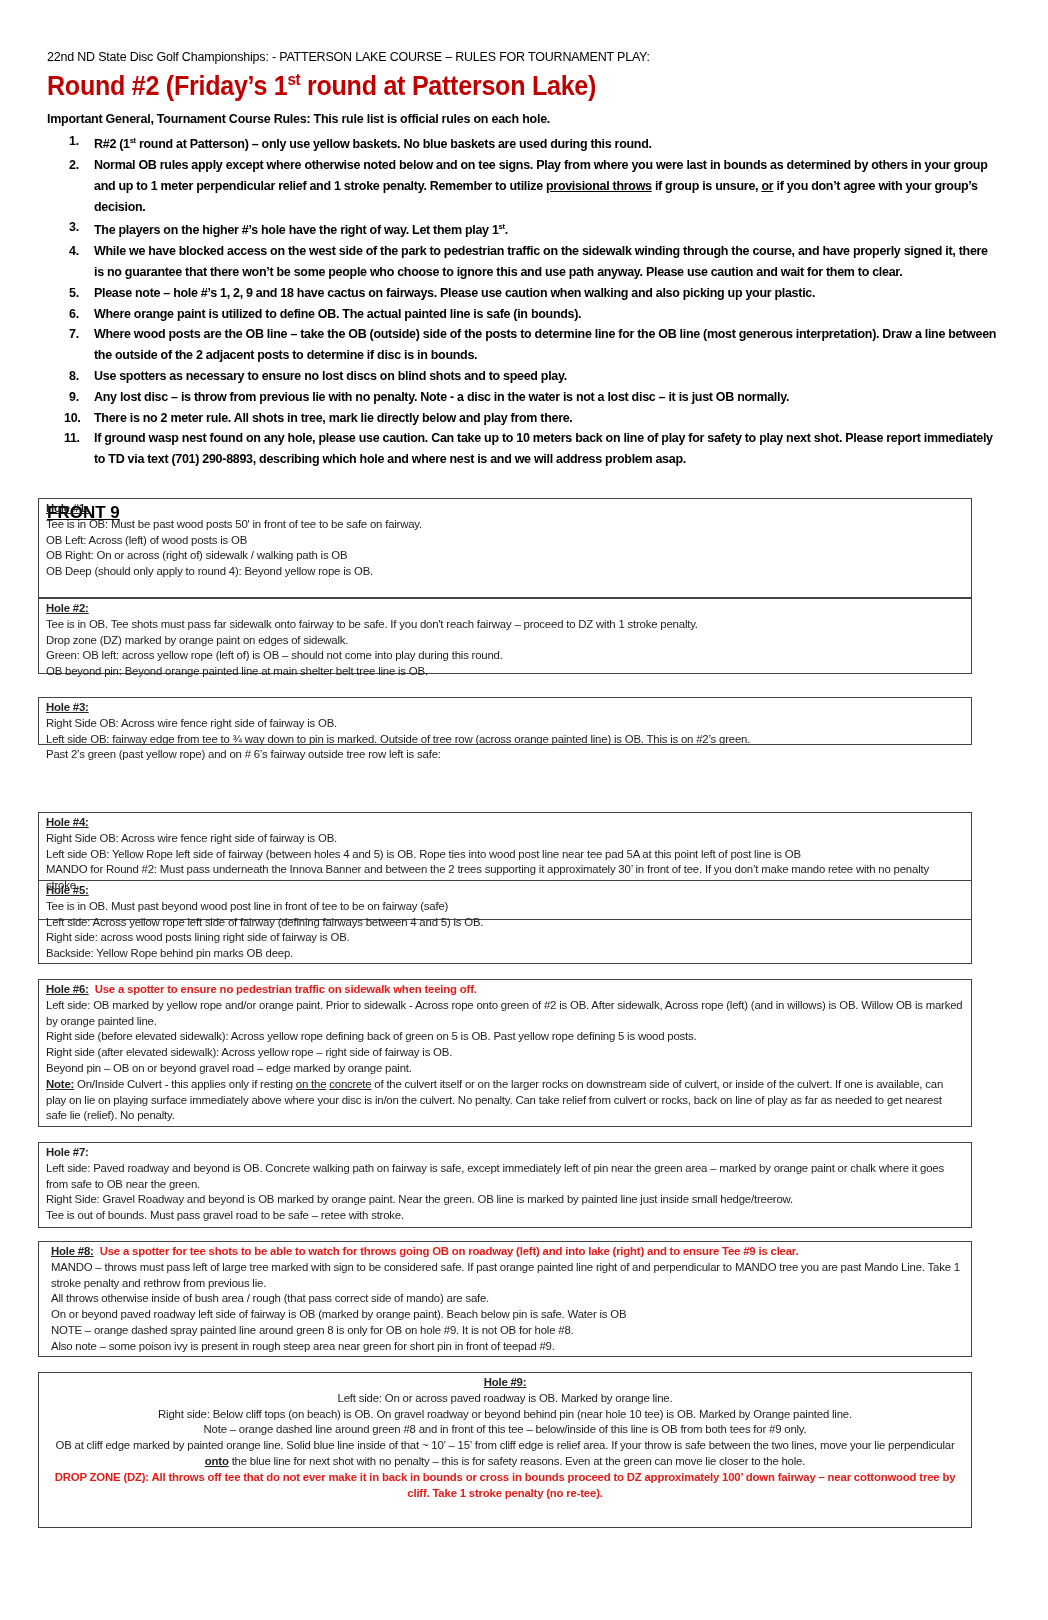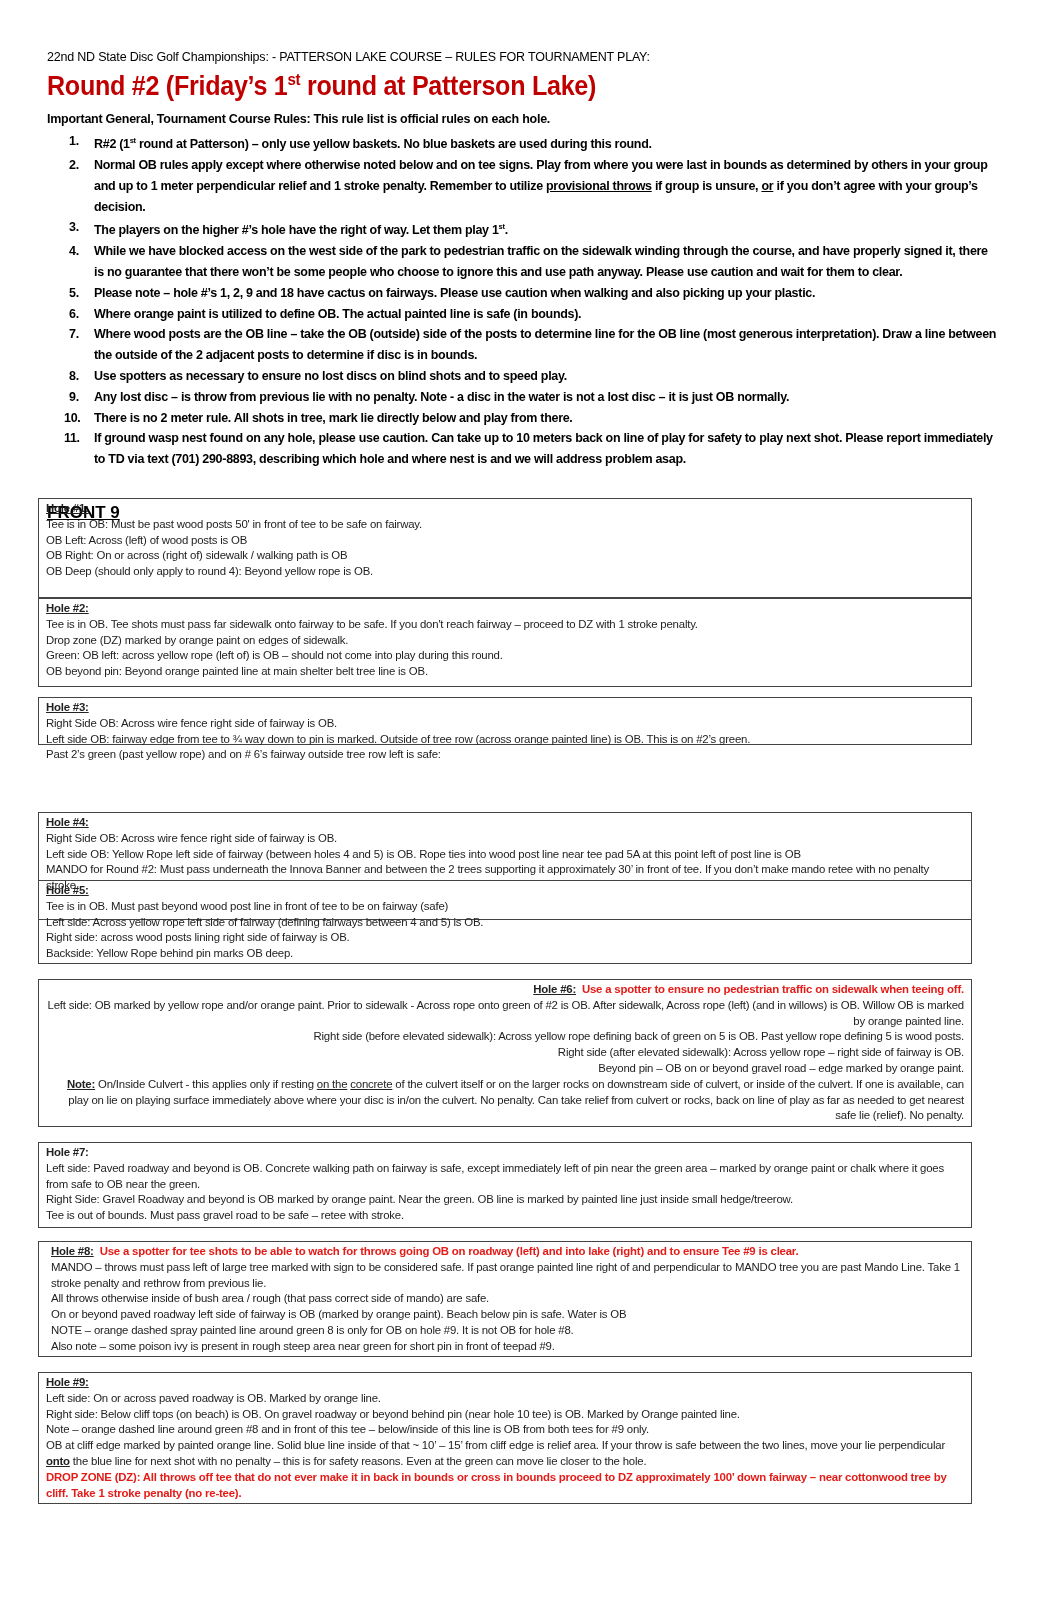--- a/index.html
+++ b/index.html
@@ -51,21 +51,21 @@
   <div class="section">FRONT 9</div>
 
   <div class="hole" style="top:498px;height:100px;">
     <div class="head"><span class="hl">Hole #1:</span></div>
     <div class="line">Tee is in OB:  Must be past wood posts 50' in front of tee to be safe on fairway.</div>
     <div class="line">OB Left:  Across (left) of wood posts is OB</div>
     <div class="line">OB Right: On or across (right of) sidewalk / walking path is OB</div>
     <div class="line">OB Deep (should only apply to round 4):  Beyond yellow rope is OB.</div>
   </div>
 
-  <div class="hole" style="top:598px;height:89px;">
+  <div class="hole" style="top:598px;height:76px;">
     <div class="head"><span class="hl">Hole #2:</span></div>
     <div class="line">Tee is in OB.  Tee shots must pass far sidewalk onto fairway to be safe.   If you don't reach fairway – proceed to DZ with 1 stroke penalty.</div>
     <div class="line">Drop zone (DZ) marked by orange paint on edges of sidewalk.</div>
     <div class="line">Green: OB left: across yellow rope (left of) is OB – should not come into play during this round.</div>
     <div class="line">OB beyond pin: Beyond orange painted line at main shelter belt tree line is OB.</div>
   </div>
 
   <div class="hole" style="top:697px;height:48px;">
     <div class="head"><span class="hl">Hole #3:</span></div>
     <div class="line">Right Side OB: Across wire fence right side of fairway is OB.</div>
@@ -81,21 +81,21 @@
   </div>
 
   <div class="hole" style="top:880px;height:84px;">
     <div class="head"><span class="hl">Hole #5:</span></div>
     <div class="line">Tee is in OB.   Must past beyond wood post line in front of tee to be on fairway (safe)</div>
     <div class="line">Left side: Across yellow rope left side of fairway (defining fairways between 4 and 5) is OB.</div>
     <div class="line">Right side:  across wood posts lining right side of fairway is OB.</div>
     <div class="line">Backside:  Yellow Rope behind pin marks OB deep.</div>
   </div>
 
-  <div class="hole" style="top:979px;height:148px;text-align:right;">
+  <div class="hole" style="top:979px;height:148px;">
     <div class="head"><span class="hl">Hole #6:</span>&nbsp; <span class="warn">Use a spotter to ensure no pedestrian traffic on sidewalk when teeing off.</span></div>
     <div class="line">Left side: OB marked by yellow rope and/or orange paint.  Prior to sidewalk - Across rope onto green of #2 is OB.  After sidewalk, Across rope (left) (and in willows) is OB.  Willow OB is marked by orange painted line.</div>
     <div class="line">Right side (before elevated sidewalk):  Across yellow rope defining back of green on 5 is OB. Past yellow rope defining 5 is wood posts.</div>
     <div class="line">Right side (after elevated sidewalk):  Across yellow rope – right side of fairway is OB.</div>
     <div class="line">Beyond pin – OB on or beyond gravel road – edge marked by orange paint.</div>
     <div class="line"><b class="u">Note:</b><span>  On/Inside Culvert - this applies only if resting </span><span class="u">on the</span><span> </span><span class="u">concrete</span><span> of the culvert itself or on the larger rocks on downstream side of culvert, or inside of the culvert. If one is available, can play on lie on playing surface immediately above where your disc is in/on the culvert.  No penalty. Can take relief from culvert or rocks, back on line of play as far as needed to get nearest safe lie (relief).  No penalty.</span></div>
   </div>
 
   <div class="hole" style="top:1142px;height:86px;">
     <div class="head"><span>Hole #7:</span></div>
@@ -106,21 +106,21 @@
 
   <div class="hole" style="top:1241px;height:116px;padding-left:12px;">
     <div class="head"><span class="hl">Hole #8:</span>&nbsp; <span class="warn">Use a spotter for tee shots to be able to watch for throws going OB on roadway (left) and into lake (right) and to ensure Tee #9 is clear.</span></div>
     <div class="line">MANDO – throws must pass left of large tree marked with sign to be considered safe.  If past orange painted line right of and perpendicular to MANDO tree you are past Mando Line.  Take 1 stroke penalty and rethrow from previous lie.</div>
     <div class="line">All throws otherwise inside of bush area / rough (that pass correct side of mando) are safe.</div>
     <div class="line">On or beyond paved roadway left side of fairway is OB (marked by orange paint).   Beach below pin is safe.  Water is OB</div>
     <div class="line">NOTE – orange dashed spray painted line around green 8 is only for OB on hole #9.  It is not OB for hole #8.</div>
     <div class="line">Also note – some poison ivy is present in rough steep area near green for short pin in front of teepad #9.</div>
   </div>
 
-  <div class="hole" style="top:1372px;height:132px;">
+  <div class="hole" style="top:1372px;height:156px;text-align:center;">
     <div class="head"><span class="hl">Hole #9:</span></div>
     <div class="line">Left side:  On or across paved roadway is OB.  Marked by orange line.</div>
     <div class="line">Right side:  Below cliff tops (on beach) is OB.   On gravel roadway or beyond behind pin (near hole 10 tee) is OB.  Marked by Orange painted line.</div>
     <div class="line">Note – orange dashed line around green #8 and in front of this tee – below/inside of this line is OB from both tees for #9 only.</div>
     <div class="line"><span>OB at cliff edge marked by painted orange line.  Solid blue line inside of that ~ 10’ – 15’ from cliff edge is relief area.  If your throw is safe between the two lines, move your lie perpendicular </span><b class="u">onto</b><span> the blue line for next shot with no penalty – this is for safety reasons.  Even at the green can move lie closer to the hole.</span></div>
     <div class="line red">DROP ZONE (DZ):  All throws off tee that do not ever make it in back in bounds or cross in bounds proceed to DZ approximately 100’ down fairway – near cottonwood tree by cliff.   Take 1 stroke penalty (no re-tee).</div>
   </div>
 
 </div>
 

